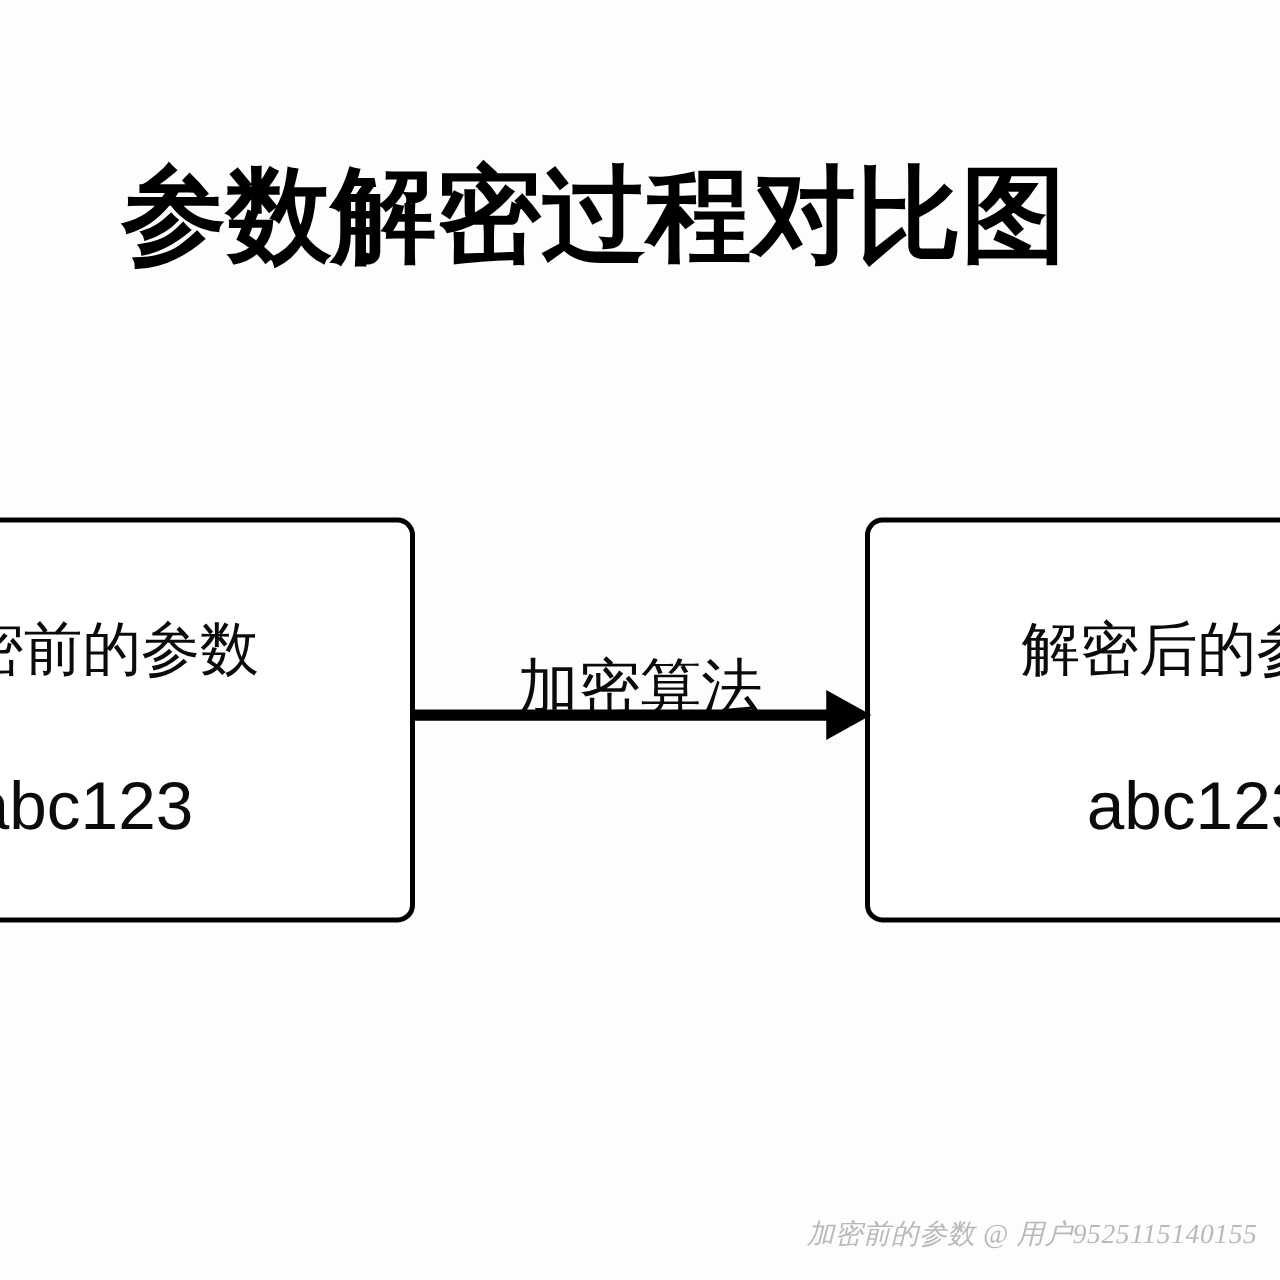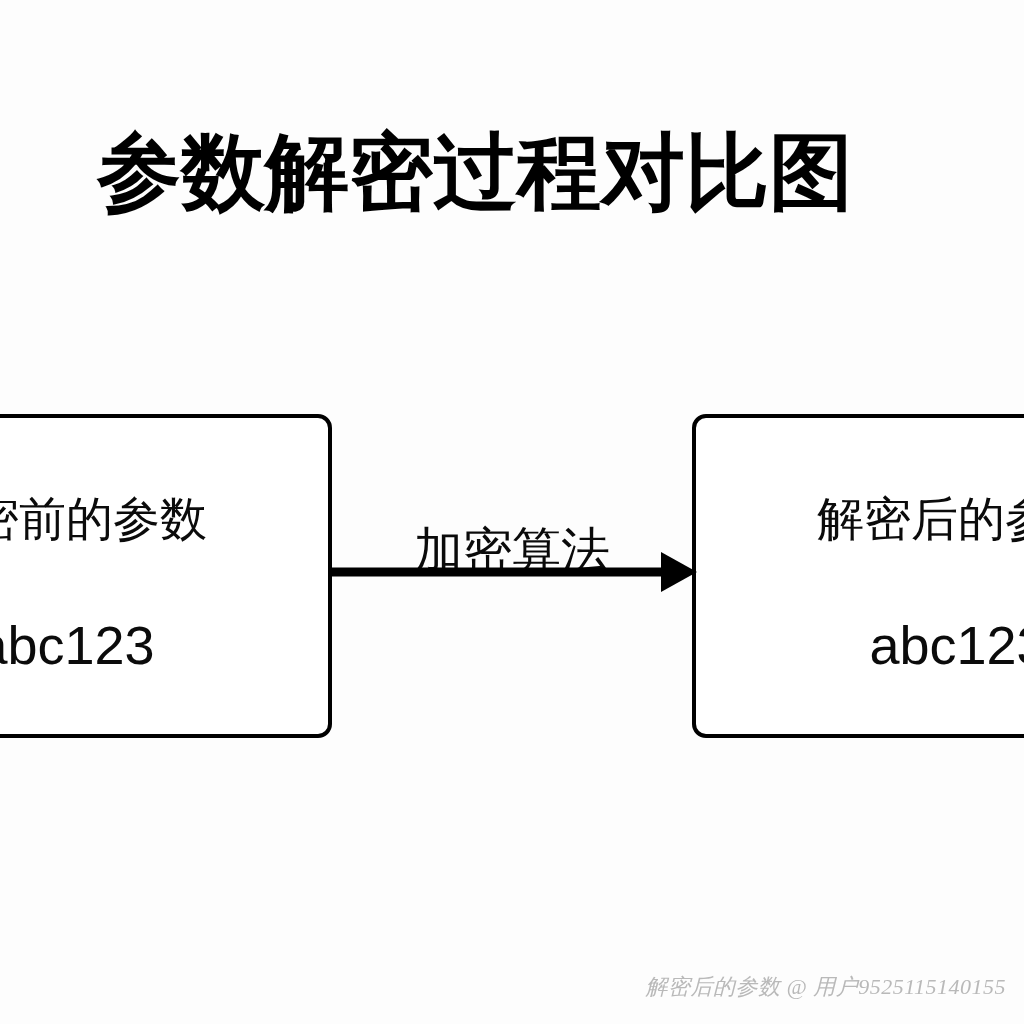--- a/index.html
+++ b/index.html
@@ -132,15 +132,15 @@
     <div class="node-value">abc123</div>
   </div>
 
   <div id="arrow-label">加密算法</div>
 
   <svg id="flow-arrow" viewBox="0 0 376 48">
     <line x1="4" y1="24" x2="340" y2="24" stroke="#000000" stroke-width="9"></line>
     <polygon points="336,4 372,24 336,44" fill="#000000"></polygon>
   </svg>
 
-  <div id="watermark">解密后的参数 @ 用户9525115140155</div>
+  <div id="watermark">加密前的参数 @ 用户9525115140155</div>
 
 </div>
 
 </body></html>

